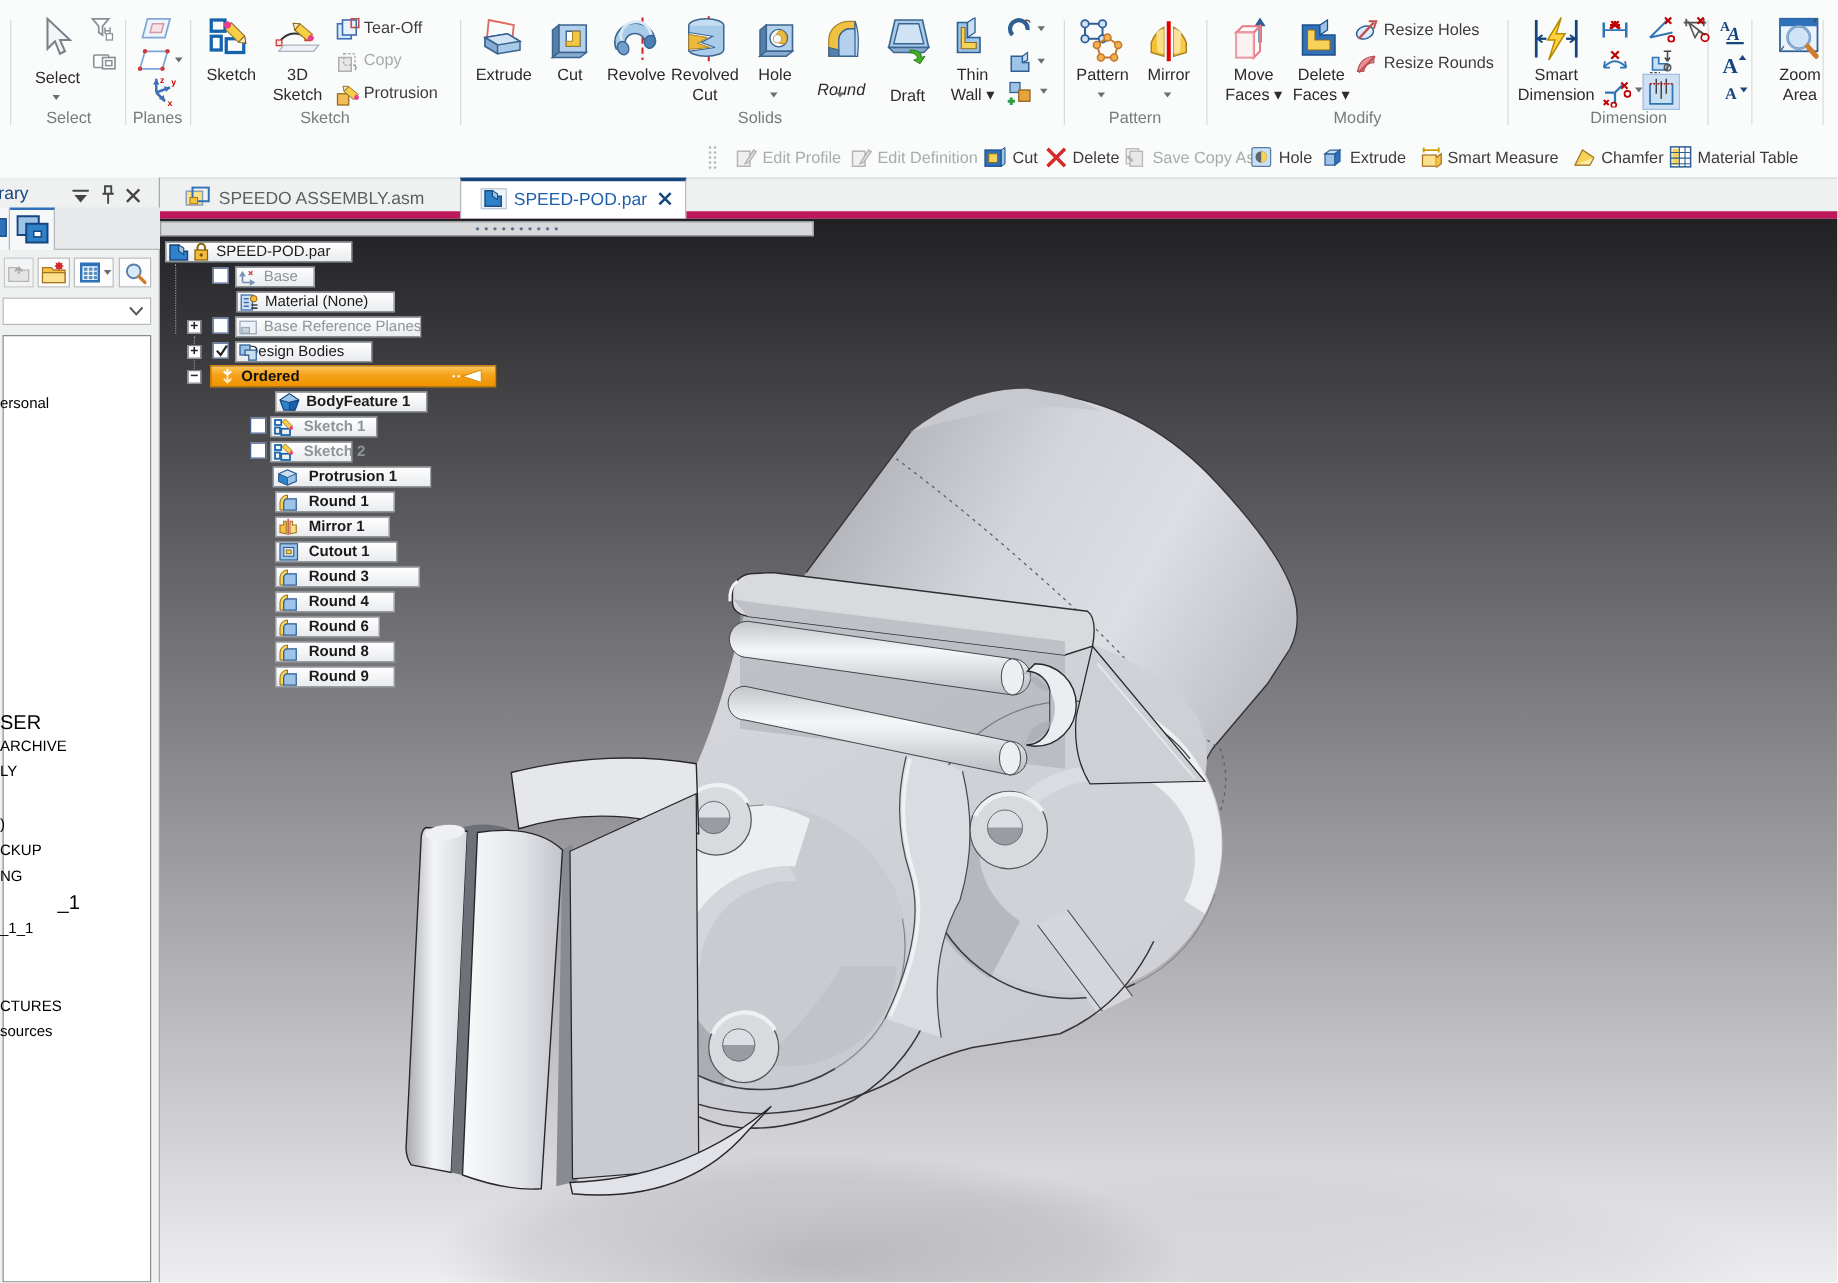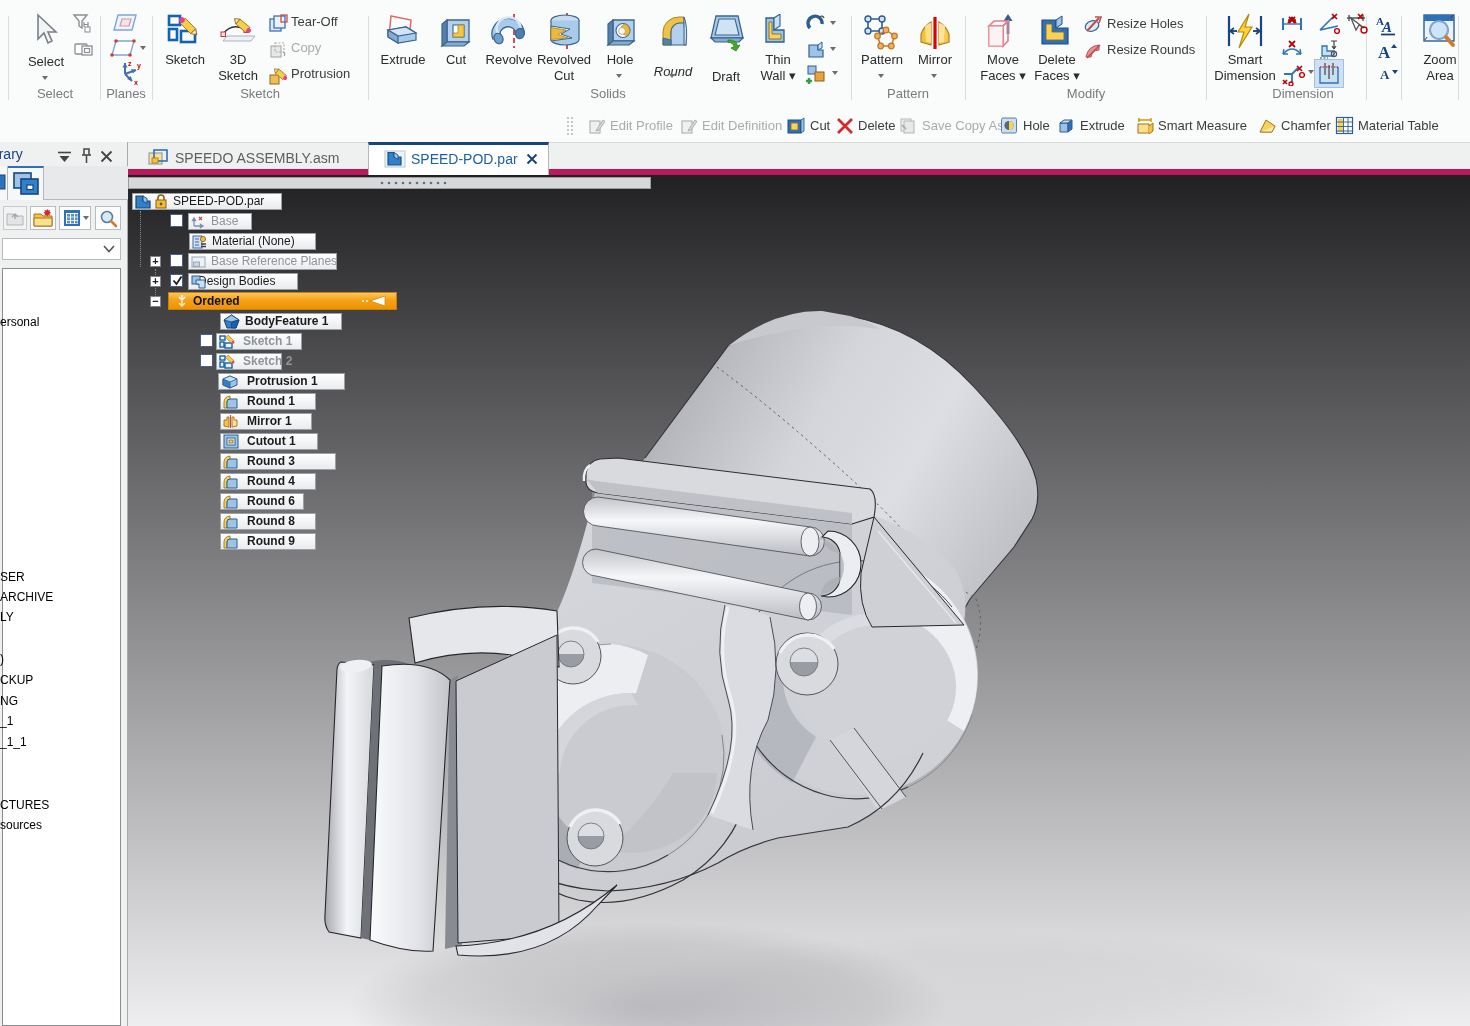--- a/index.html
+++ b/index.html
@@ -508,27 +508,27 @@
       <path d="M12 12 L17 17" stroke="#d07c2e" stroke-width="2.6" stroke-linecap="round"></path>
     </svg>
 
     <div class="abs" style="left:2px;top:96px;width:119px;height:22px;background:#fff;border:1px solid #b9bcbf;"></div>
     <svg class="abs" style="left:103px;top:103px;" width="12" height="8" viewBox="0 0 12 8">
         <path d="M1 1 L6 6.5 L11 1" stroke="#555" stroke-width="1.6" fill="none"></path>
       </svg>
 
     <div class="abs" style="left:2px;top:126px;width:119px;height:758px;background:#fff;border:1px solid #8a8d90;"></div>
     <div class="abs" style="left:0;top:173px;width:110px;font-size:12px;color:#000;">ersonal</div>
-    <div class="abs" style="left:0;top:428px;width:110px;font-size:12px;color:#000;">SER</div>
+    <div class="abs" style="left:0;top:428px;width:110px;font-size:16px;color:#000;">SER</div>
     <div class="abs" style="left:0;top:448px;width:110px;font-size:12px;color:#000;">ARCHIVE</div>
     <div class="abs" style="left:0;top:468px;width:110px;font-size:12px;color:#000;">LY</div>
     <div class="abs" style="left:0;top:510px;width:110px;font-size:12px;color:#000;">)</div>
     <div class="abs" style="left:0;top:531px;width:110px;font-size:12px;color:#000;">CKUP</div>
     <div class="abs" style="left:0;top:552px;width:110px;font-size:12px;color:#000;">NG</div>
-    <div class="abs" style="left:0;top:572px;width:110px;font-size:12px;color:#000;">_1</div>
+    <div class="abs" style="left:0;top:572px;width:110px;font-size:16px;color:#000;text-align:center;">_1</div>
     <div class="abs" style="left:0;top:593px;width:110px;font-size:12px;color:#000;">_1_1</div>
     <div class="abs" style="left:0;top:656px;width:110px;font-size:12px;color:#000;">CTURES</div>
     <div class="abs" style="left:0;top:676px;width:110px;font-size:12px;color:#000;">sources</div>
   </div>
   <div id="viewport">
 
     <svg class="abs" style="left:0;top:0;" width="1342" height="851" viewBox="0 0 1342 851">
       <defs>
         <linearGradient id="cylg" x1="0.1" y1="0.25" x2="0.85" y2="0.8">
           <stop offset="0" stop-color="#b2b4ba"></stop>

